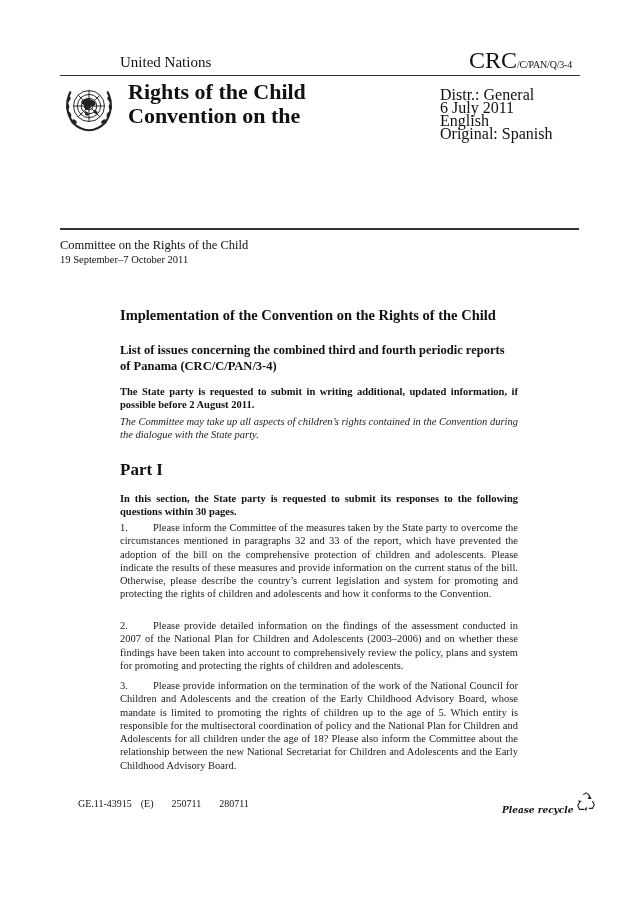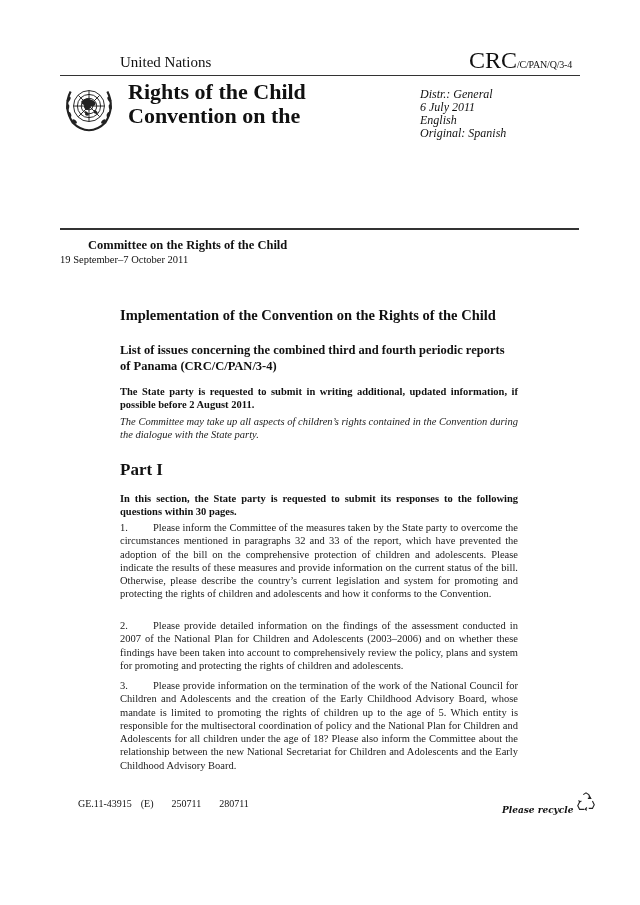--- a/index.html
+++ b/index.html
@@ -7,24 +7,24 @@
       width: 640px; height: 905px; position: relative; overflow: hidden;
       font-family: "Liberation Serif", "DejaVu Serif", serif; color: #111;
     }
     .abs { position: absolute; }
     .un-label { left: 120px; top: 54px; font-size: 15px; }
     .symbol { right: 68px; top: 47px; font-size: 24px; white-space: nowrap; }
     .symbol .sub { font-size: 10px; letter-spacing: -0.2px; }
     .rule-top { left: 60px; top: 75px; width: 520px; height: 1px; background: #333; }
     .emblem { left: 60px; top: 78px; width: 58px; height: 58px; }
     .conv-title { left: 128px; top: 80px; font-size: 22px; font-weight: bold; line-height: 24px; }
-    .distr { left: 420px; top: 88px; font-size: 12px; line-height: 13px; font-style: italic; }
+    .distr { left: 440px; top: 88px; font-size: 16px; line-height: 13px; }
     .rule-mid { left: 60px; top: 228px; width: 519px; height: 2px; background: #333; }
     .committee { left: 60px; top: 238px; }
-    .committee .c1 { font-size: 12.5px; font-weight: bold; line-height: 15px; margin-left: 28px; }
+    .committee .c1 { font-size: 12.5px; font-weight: normal; line-height: 15px; }
     .committee .c2 { font-size: 10.5px; font-weight: bold; line-height: 12px; }
     .committee .c3 { font-size: 10.5px; line-height: 13px; }
     .main { left: 120px; width: 398px; margin-top: 10px; }
     .h-impl { top: 297px; font-size: 14.5px; font-weight: bold; }
     .h-list { top: 332px; font-size: 12.5px; font-weight: bold; line-height: 16px; }
     .req { top: 375px; font-size: 10.5px; font-weight: bold; line-height: 13px; text-align: justify; }
     .req-it { top: 405px; font-size: 10.5px; font-style: italic; line-height: 13px; text-align: justify; color: #222; }
     .part { top: 450px; font-size: 17px; font-weight: bold; }
     .intro { top: 482px; font-size: 10.5px; font-weight: bold; line-height: 13px; text-align: justify; }
     .para { font-size: 10.5px; line-height: 13.3px; text-align: justify; color: #1a1a1a; }

